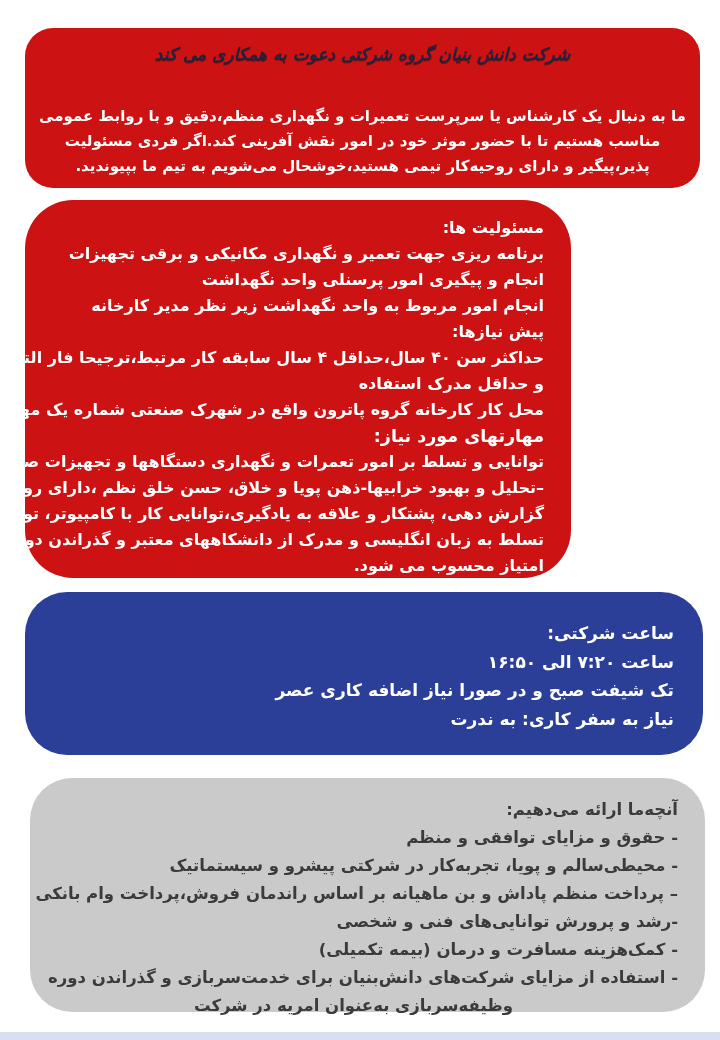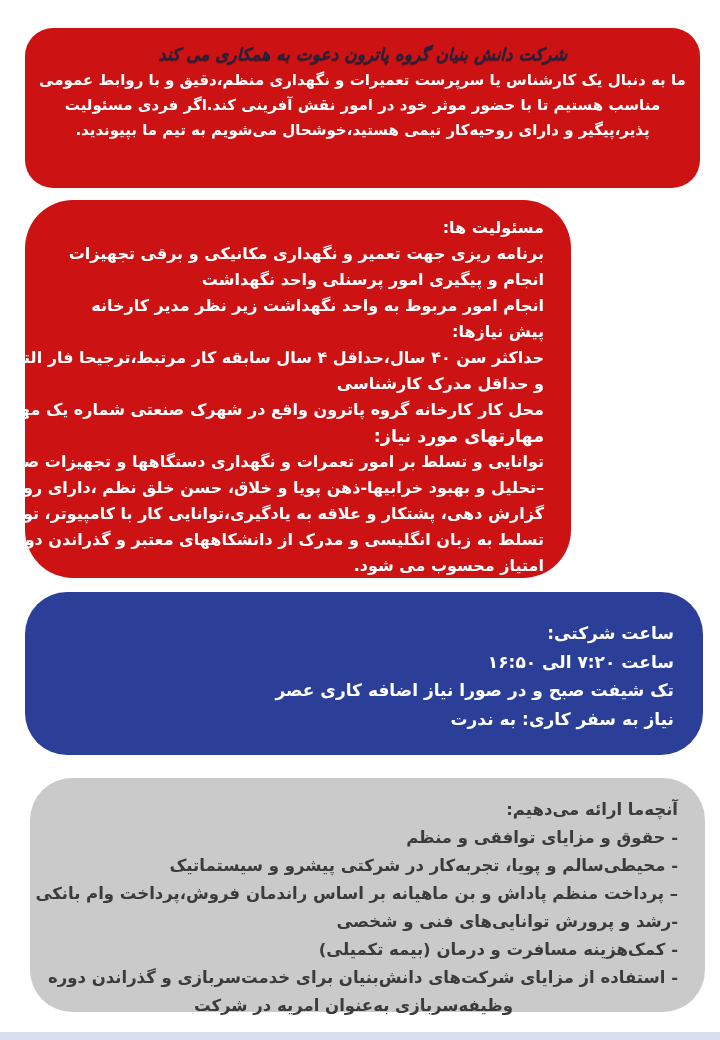--- a/index.html
+++ b/index.html
@@ -19,20 +19,21 @@
     color:var(--navy);font-weight:bold;font-style:italic;
     font-size:17px;line-height:26px;letter-spacing:0.5px;
     text-shadow:0 1px 0 rgba(0,0,0,0.35);
   }
   .intro-title{
     color:#fff;font-weight:bold;font-size:22px;line-height:30px;
   }
   .intro-desc{
     color:#fff;font-weight:bold;font-size:15px;line-height:25px;
     padding:1px 14px 0 14px;
+    margin-top:36px;
   }
 
   
   .card-details{
     left:25px;top:200px;width:546px;height:378px;
     background:var(--red);border-radius:48px;
     color:#fff;font-weight:bold;font-size:16px;
     padding:15px 27px 0 20px;text-align:right;
   }
   .card-details .line{line-height:26px;white-space:nowrap;}
@@ -60,32 +61,32 @@
   
   .footer-strip{
     position:absolute;left:0;top:1032px;width:720px;height:8px;
     background:var(--strip);
   }
 </style>
 </head>
 <body>
 
 <div class="card card-intro">
-  <div class="intro-headline">شرکت دانش بنیان گروه پاترون دعوت به همکاری می کند</div>
+  <div class="intro-headline">شرکت دانش بنیان گروه شرکتی دعوت به همکاری می کند</div>
   <div class="intro-desc">ما به دنبال یک کارشناس یا سرپرست تعمیرات و نگهداری منظم،دقیق و با روابط عمومی مناسب هستیم تا با حضور موثر خود در امور نقش آفرینی کند.اگر فردی مسئولیت پذیر،پیگیر و دارای روحیه‌کار تیمی هستید،خوشحال می‌شویم به تیم ما بپیوندید.</div>
 </div>
 
 <div class="card card-details">
   <div class="line">مسئولیت ها:</div>
   <div class="line">برنامه ریزی جهت تعمیر و نگهداری مکانیکی و برقی تجهیزات</div>
   <div class="line">انجام و پیگیری امور پرسنلی واحد نگهداشت</div>
   <div class="line">انجام امور مربوط به واحد نگهداشت زیر نظر مدیر کارخانه</div>
   <div class="line">پیش نیازها:</div>
   <div class="line">حداکثر سن ۴۰ سال،حداقل ۴ سال سابقه کار مرتبط،ترجیحا فار التحصیل مهندسی مکانیک یا برق</div>
-  <div class="line">و حداقل مدرک کارشناسی</div>
+  <div class="line">و حداقل مدرک استفاده</div>
   <div class="line">محل کار کارخانه گروه پاترون واقع در شهرک صنعتی شماره یک مهریز</div>
   <div class="line emphasis">مهارتهای مورد نیاز:</div>
   <div class="line">توانایی و تسلط بر امور تعمرات و نگهداری دستگاهها و تجهیزات صنعتی .آشنایی با برنامه ریزی امور</div>
   <div class="line">–تحلیل و بهبود خرابیها-ذهن پویا و خلاق، حسن خلق نظم ،دارای روحیه کار تیمی و سازمانی و</div>
   <div class="line">گزارش دهی، پشتکار و علاقه به یادگیری،توانایی کار با کامپیوتر، توانایی حل مسئله.</div>
   <div class="line">تسلط به زبان انگلیسی و مدرک از دانشکاههای معتبر و گذراندن دوره های مدیریتی و منابع انسانی</div>
   <div class="line">امتیاز محسوب می شود.</div>
 </div>
 
 <div class="card card-hours">

